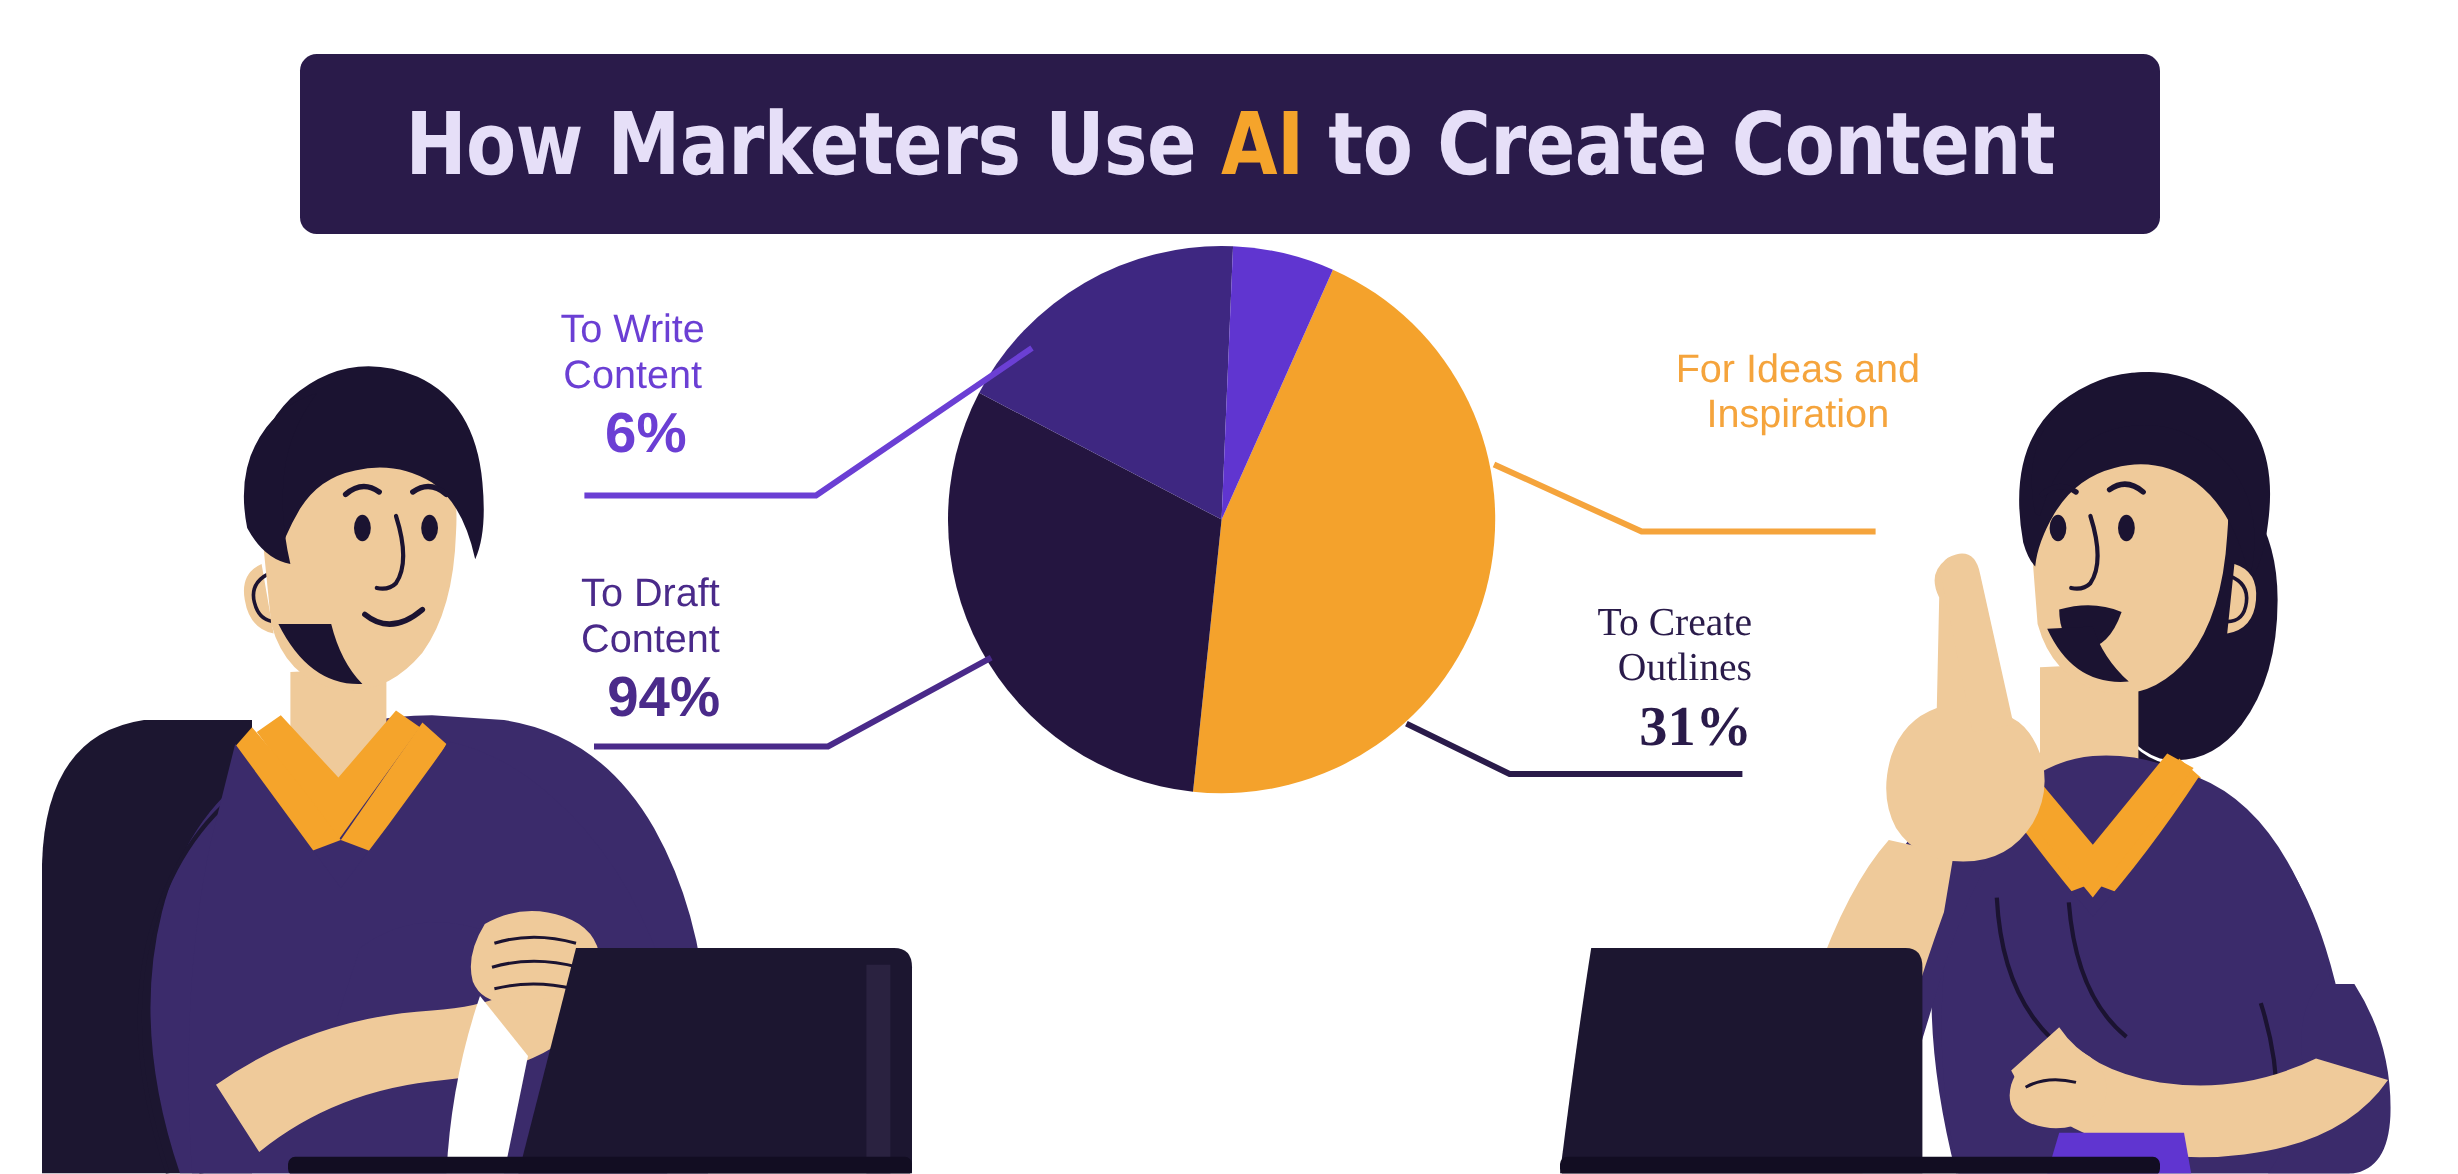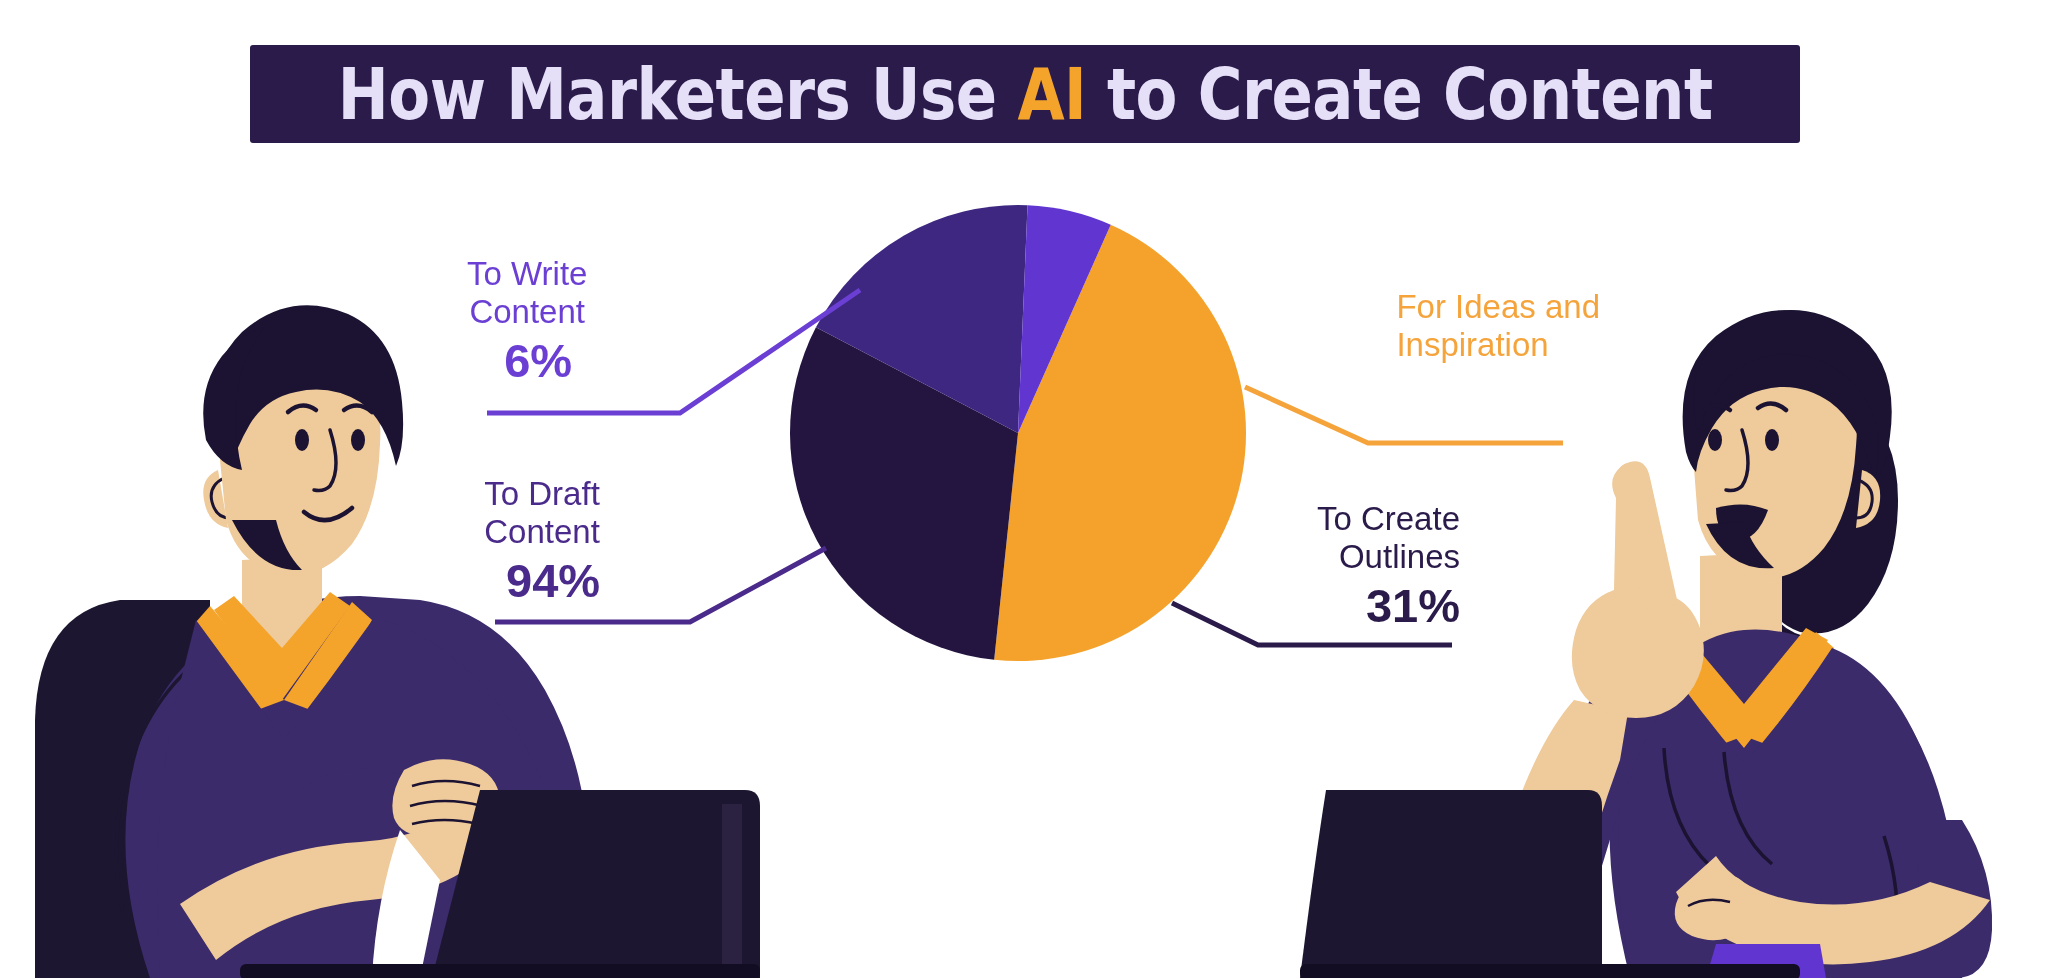--- a/index.html
+++ b/index.html
@@ -8,22 +8,22 @@
     width:2048px; height:978px;
     font-family:"Liberation Sans", sans-serif;
     position:relative; overflow:hidden;
     background:#ffffff;
   }
   #stage{ position:absolute; inset:0; width:2048px; height:978px; }
 
   
   .title-bar{
     position:absolute; left:250px; top:45px;
-    width:1550px; height:98px;
-    background:#2A1B4A; border-radius:3px;
+    width:1550px; height:150px;
+    background:#2A1B4A; border-radius:14px;
     display:flex; align-items:center; justify-content:center;
   }
   .title-text{
     font-size:72px; font-weight:bold; letter-spacing:-0.5px;
     color:#E6DFF8; white-space:nowrap;
     font-family:"DejaVu Sans Condensed","Liberation Sans", sans-serif;
     transform:scaleX(0.94); transform-origin:center;
   }
   .title-text .hl{ color:#F5A42B; }
 
@@ -37,22 +37,22 @@
   }
 
   
   #co-write{ left:467px; top:255px; text-align:center; color:#6B3FD4; }
   #co-write .pct{ padding-left:22px; }
 
   #co-draft{ left:484px; top:475px; text-align:center; color:#4A2A8A; }
   #co-draft .pct{ padding-left:22px; }
 
   
-  #co-ideas{ right:448px; top:288px; text-align:left; color:#F5A43C; }
-  #co-outlines{ right:588px; top:500px; text-align:right; color:#2A1B4A; }
+  #co-ideas{ right:448px; top:288px; text-align:center; color:#F5A43C; }
+  #co-outlines{ right:588px; top:500px; text-align:right; color:#2A1B4A;font-family:Liberation Serif, serif; }
 
   
   svg.layer{ position:absolute; left:0; top:0; width:2048px; height:978px; overflow:visible; }
   svg.layer.front{ pointer-events:none; }
 </style>
 </head>
 <body>
 
 <div id="stage">
 

